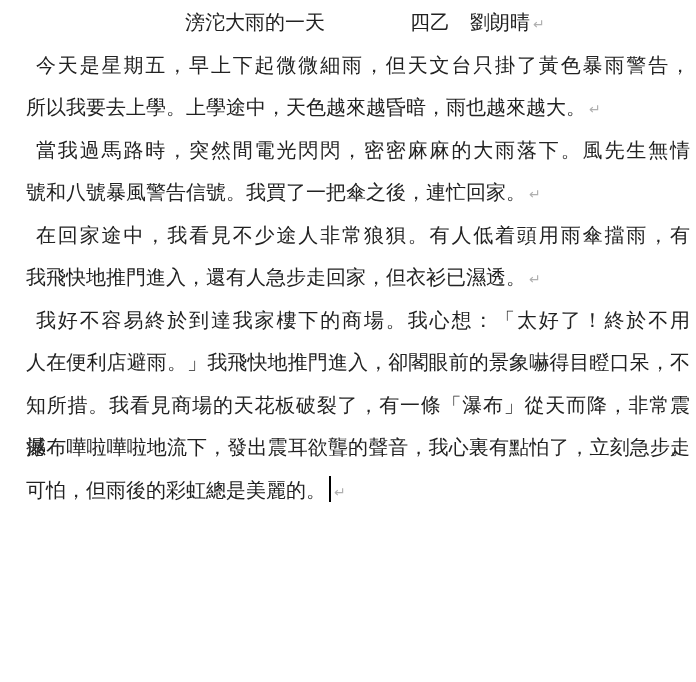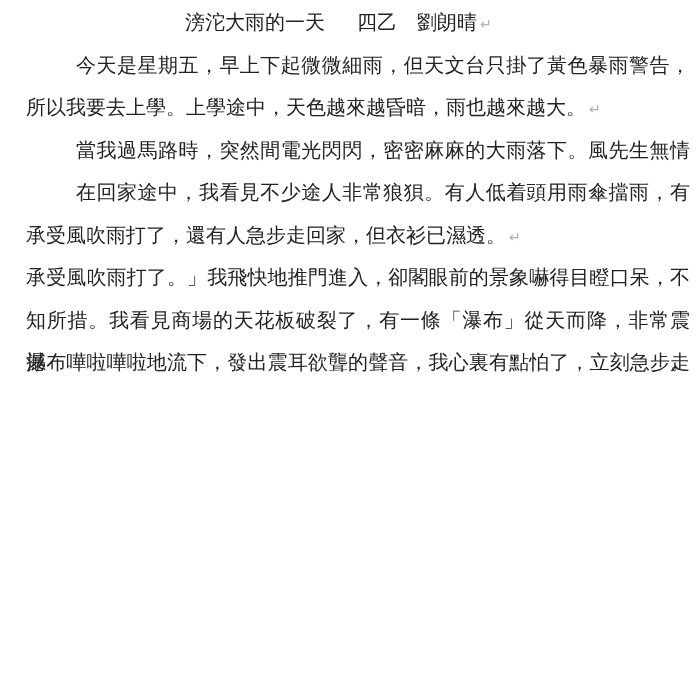--- a/index.html
+++ b/index.html
@@ -24,23 +24,23 @@
     white-space: nowrap;
     box-sizing: border-box;
     letter-spacing: 0;
   }
   .fill {
     white-space: normal;
     text-align: justify;
     text-align-last: justify;
     text-justify: inter-character;
   }
-  .indent { padding-left: 76px; }
+  .indent { padding-left: 36px; }
   .title-line { padding-left: 185px; }
-  .author { margin-left: 32px; }
+  .author { margin-left: 85px; }
   .return-mark {
     color: #b0b0b0;
     font-size: 14px;
     margin-left: 3px;
     font-family: "DejaVu Sans", "Liberation Sans", sans-serif;
     letter-spacing: 0;
   }
   .caret {
     display: inline-block;
     width: 2px; height: 26px;
@@ -61,32 +61,41 @@
   <div class="line fill indent">
     <span>今天是星期五，早上下起微微細雨，但天文台只掛了黃色暴雨警告，</span>
   </div>
   <div class="line">
     <span>所以我要去上學。上學途中，天色越來越昏暗，雨也越來越大。</span><span class="return-mark">↵</span>
   </div>
 
   <div class="line fill indent">
     <span>當我過馬路時，突然間電光閃閃，密密麻麻的大雨落下。風先生無情</span>
   </div>
+  <div class="line">
+    <span>號和八號暴風警告信號。我買了一把傘之後，連忙回家。</span><span class="return-mark">↵</span>
+  </div>
 
   <div class="line fill indent">
     <span>在回家途中，我看見不少途人非常狼狽。有人低着頭用雨傘擋雨，有</span>
   </div>
   <div class="line">
-    <span>承受風吹雨打了，還有人急步走回家，但衣衫已濕透。</span><span class="return-mark">↵</span>
+    <span>我飛快地推門進入，還有人急步走回家，但衣衫已濕透。</span><span class="return-mark">↵</span>
   </div>
 
+  <div class="line fill indent">
+    <span>我好不容易終於到達我家樓下的商場。我心想：「太好了！終於不用</span>
+  </div>
   <div class="line fill">
-    <span>承受風吹雨打了。」我飛快地推門進入，卻閣眼前的景象嚇得目瞪口呆，不</span>
+    <span>人在便利店避雨。」我飛快地推門進入，卻閣眼前的景象嚇得目瞪口呆，不</span>
   </div>
   <div class="line fill">
     <span>知所措。我看見商場的天花板破裂了，有一條「瀑布」從天而降，非常震撼。</span>
   </div>
   <div class="line fill">
     <span>瀑布嘩啦嘩啦地流下，發出震耳欲聾的聲音，我心裏有點怕了，立刻急步走</span>
   </div>
 
+  <div class="line">
+    <span>可怕，但雨後的彩虹總是美麗的。</span><span class="caret"></span><span class="return-mark">↵</span>
+  </div>
 
 </div>
 
 </body></html>

